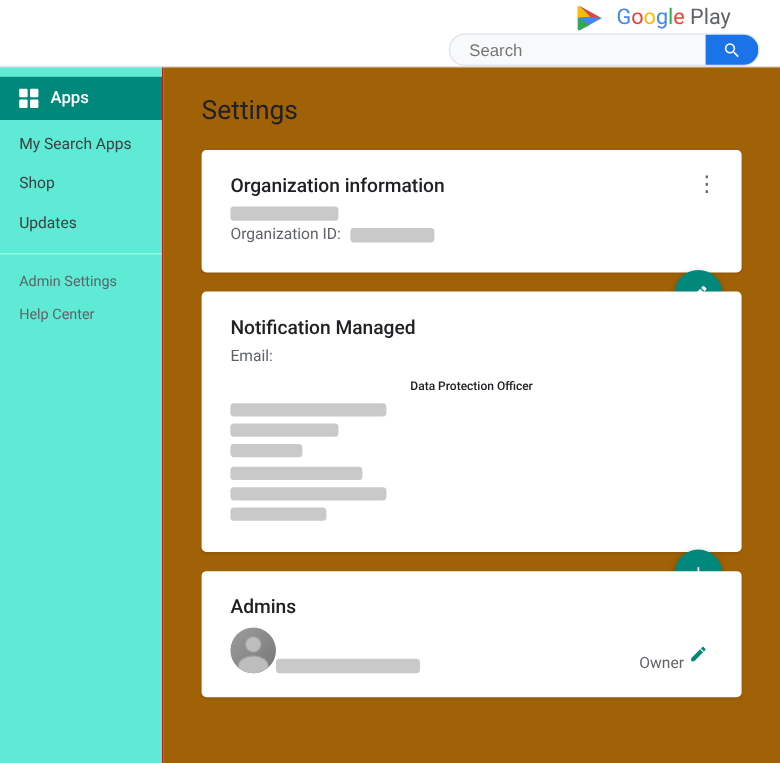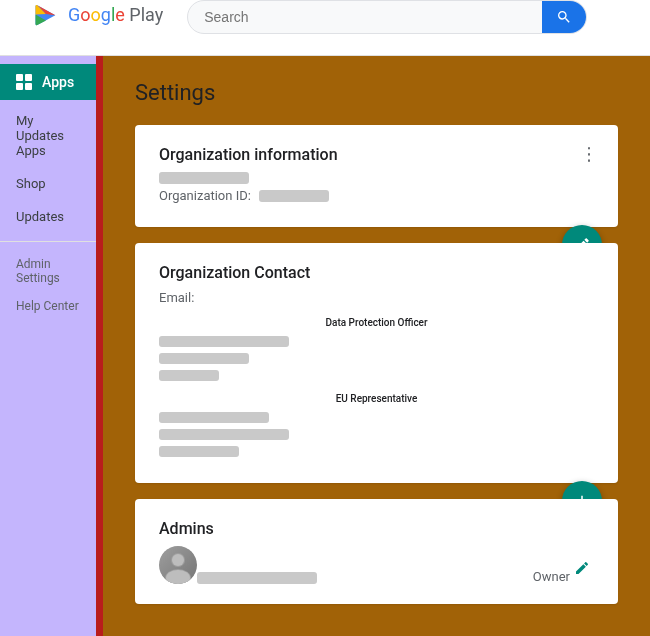--- a/index.html
+++ b/index.html
@@ -1,26 +1,27 @@
 <!DOCTYPE html>
 <html><head>
   <meta charset="utf-8">
   <style>
     * { box-sizing: border-box; margin: 0; padding: 0; }
     body { font-family: 'Roboto', Arial, sans-serif; background: #f1f3f4; display: flex; flex-direction: column; width: 650px; height: 636px; overflow: hidden; }
 
     
     .header {
       display: flex;
-      align-items: flex-start;
+      align-items: flex-end;
       background: white;
-      padding: 0 32px;
+      padding: 0 17px;
       height: 56px;
       border-bottom: 1px solid #e0e0e0;
       flex-shrink: 0;
+      flex-direction: column;
     }
     .header-logo {
       display: flex;
       align-items: center;
       gap: 8px;
       margin-right: 24px;
     }
     .play-icon {
       width: 28px;
       height: 28px;
@@ -63,23 +64,23 @@
 
     
     .layout {
       display: flex;
       flex: 1;
       overflow: hidden;
     }
 
     
     .sidebar {
-      width: 103px;
-      background: #c4b5fd;
-      border-right: 7px solid #b91c1c;
+      width: 136px;
+      background: #5eead4;
+      border-right: 1px solid #b91c1c;
       padding-top: 8px;
       flex-shrink: 0;
     }
     .sidebar-apps-item {
       display: flex;
       align-items: center;
       gap: 10px;
       padding: 10px 16px;
       background: #00897b;
       cursor: pointer;
@@ -291,21 +292,21 @@
   <nav class="sidebar">
     <div class="sidebar-apps-item">
       <div class="apps-grid-icon">
         <span></span>
           <span></span>
           <span></span>
           <span></span>
       </div>
       <span class="sidebar-apps-label">Apps</span>
     </div>
-    <a class="sidebar-link">My Updates Apps</a>
+    <a class="sidebar-link">My Search Apps</a>
     <a class="sidebar-link">Shop</a>
     <a class="sidebar-link">Updates</a>
     <div class="sidebar-divider"></div>
     <a class="sidebar-link-small">Admin Settings</a>
     <a class="sidebar-link-small">Help Center</a>
   </nav>
 
   <main class="main">
     <h1 class="page-title">Settings</h1>
 
@@ -321,31 +322,30 @@
       <div class="three-dots">⋮</div>
     </div>
 
     <div class="card-wrapper">
       <div class="fab">
         <svg width="18" height="18" viewBox="0 0 24 24" fill="white">
           <path d="M3 17.25V21h3.75L17.81 9.94l-3.75-3.75L3 17.25zM20.71 7.04c.39-.39.39-1.02 0-1.41l-2.34-2.34c-.39-.39-1.02-.39-1.41 0l-1.83 1.83 3.75 3.75 1.83-1.83z"></path>
         </svg>
       </div>
       <div class="card">
-        <h2 class="card-title">Organization Contact</h2>
+        <h2 class="card-title">Notification Managed</h2>
         <div class="section-label">Email:</div>
 
         <div class="sub-section-title">Data Protection Officer</div>
         <div style="margin-bottom:8px;">
           <div class="blurred-line" style="width:130px;"></div>
           <div class="blurred-line" style="width:90px;"></div>
           <div class="blurred-line" style="width:60px;"></div>
         </div>
 
-        <div class="sub-section-title">EU Representative</div>
         <div>
           <div class="blurred-line" style="width:110px;"></div>
           <div class="blurred-line" style="width:130px;"></div>
           <div class="blurred-line" style="width:80px;"></div>
         </div>
       </div>
     </div>
 
     <div class="card-wrapper">
       <div class="fab" style="background:#00897b;">

